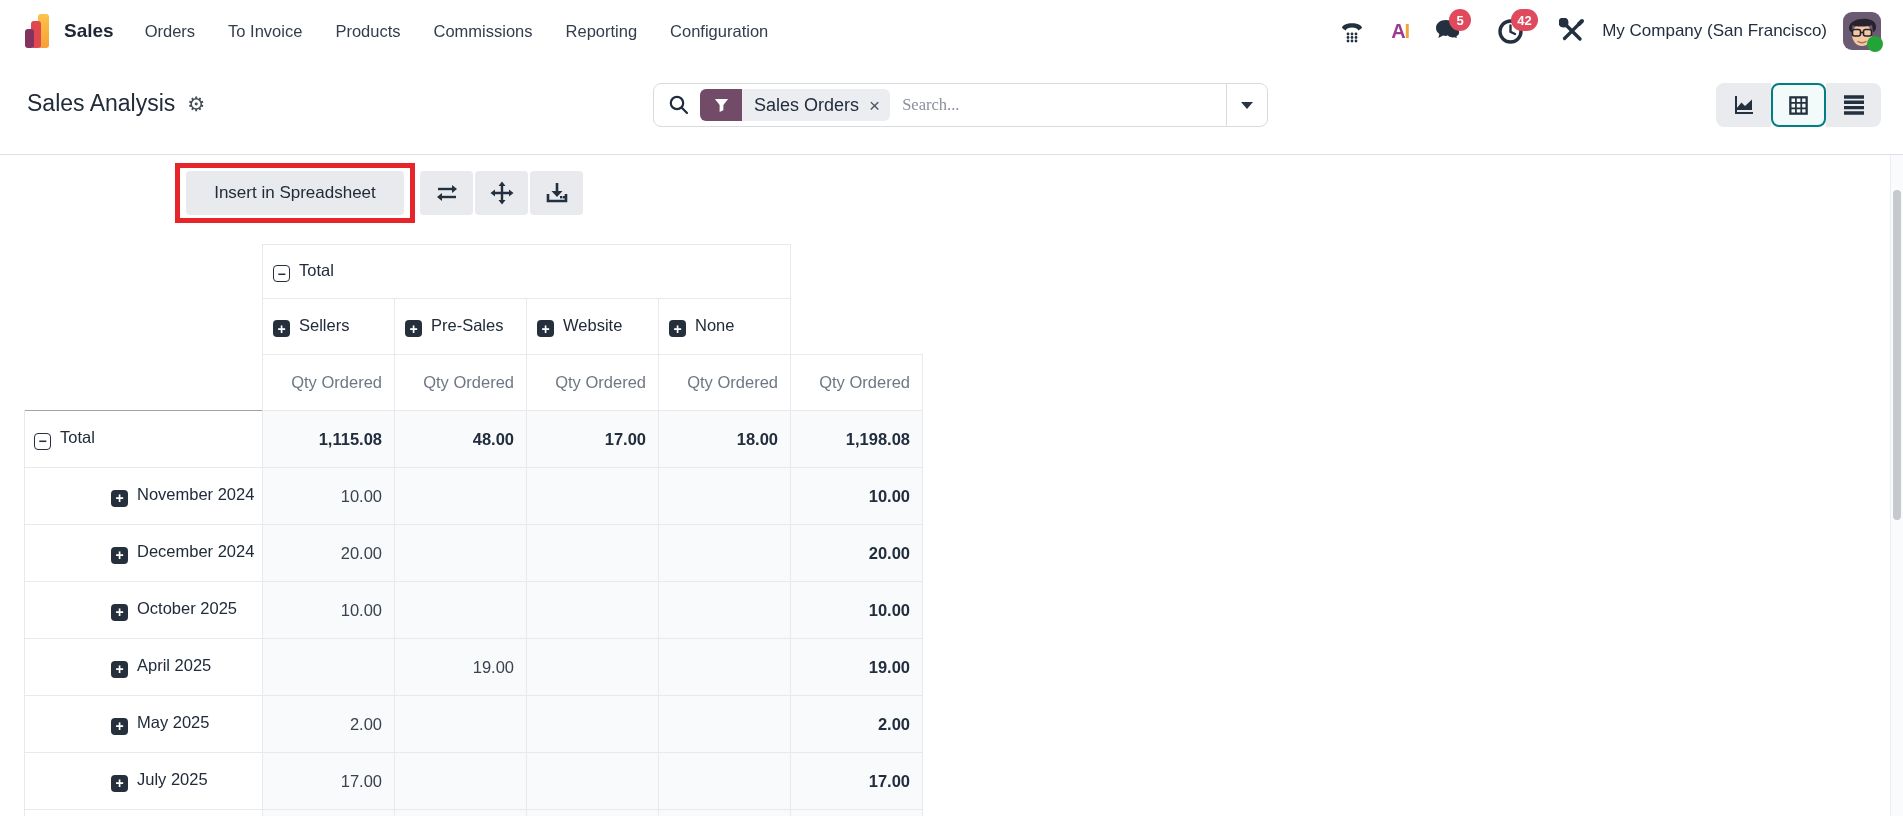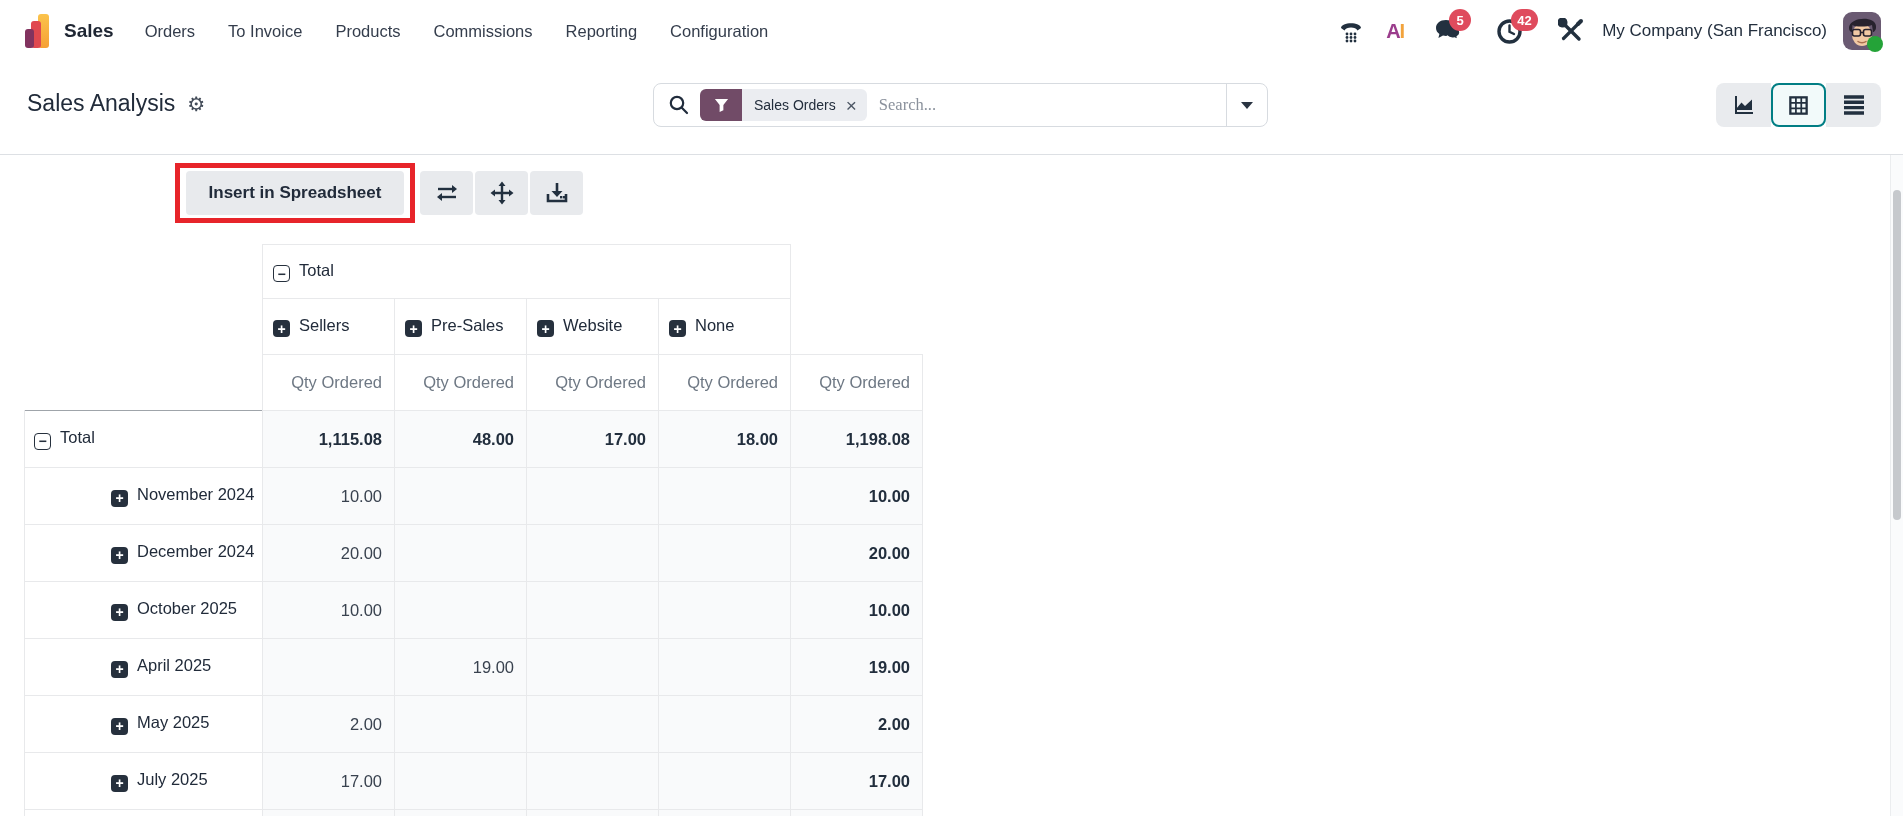--- a/index.html
+++ b/index.html
@@ -13,21 +13,21 @@
   .brand { display:flex; align-items:center; cursor:pointer; }
   .logo { display:flex; align-items:flex-end; height:34px; }
   .logo i { display:block; border-radius:3px; }
   .logo .b1 { width:9px; height:19px; background:#82335f; margin-right:-3px; z-index:3; }
   .logo .b2 { width:10px; height:27px; background:#e0484f; margin-right:-3px; z-index:2; }
   .logo .b3 { width:11px; height:34px; background:linear-gradient(#fbc34b,#f6a035); z-index:1; }
   .app-name { margin-left:15px; font-size:19px; font-weight:700; color:#1f2633; }
   .menu { display:flex; margin-left:31px; gap:33px; }
   .menu-item { font-size:16.5px; color:#343d4c; padding:6px 0; cursor:pointer; white-space:nowrap; }
   .nav-right { margin-left:auto; display:flex; align-items:center; }
-  .nav-ico { position:relative; display:flex; align-items:center; 
+  .nav-ico { position:relative; display:flex; align-items:center; justify-content:center;
              width:28px; height:30px; margin-left:20px; cursor:pointer; }
   .nav-ico svg { display:block; }
   .badge { position:absolute; top:-7px; left:15px; min-width:22px; height:22px; padding:0 6px;
            background:#df4b5d; border-radius:11px; color:#fff; font-size:13px; font-weight:700;
            display:flex; align-items:center; justify-content:center; }
   .with-badge { margin-right:14px; }
   .ai-txt { font-size:20px; font-weight:800; letter-spacing:-1px; }
   .ai-txt .a { color:#9b3d8c; } .ai-txt .i { color:#f2a33c; }
   .company { margin-left:16px; font-size:17px; color:#232f3e; cursor:pointer; white-space:nowrap; }
   .avatar-wrap { position:relative; margin-left:16px; width:38px; height:38px; cursor:pointer; }
@@ -41,21 +41,21 @@
   .breadcrumb { position:absolute; left:27px; top:28px; display:flex; align-items:center; }
   .page-title { font-size:23px; font-weight:500; color:#212b3a; }
   .gear { margin-left:12px; font-size:20px; color:#434c59; cursor:pointer; line-height:1; }
   .searchbar { position:absolute; left:653px; top:21px; width:615px; height:44px;
                border:1px solid #d7dbe0; border-radius:8px; background:#fff;
                display:flex; align-items:center; }
   .mag { margin:0 10px 0 14px; display:flex; }
   .facet { display:flex; align-items:stretch; height:32px; border-radius:6px; overflow:hidden; cursor:default; }
   .facet-funnel { width:42px; background:#714B67; display:flex; align-items:center; justify-content:center; }
   .facet-body { background:#ebedf1; display:flex; align-items:center; padding:0 10px 0 12px; }
-  .facet-label { font-size:14px; color:#222d3c; }
+  .facet-label { font-size:18px; color:#222d3c; }
   .facet-close { margin-left:10px; font-size:19px; color:#4c5664; cursor:pointer; line-height:1; }
   .search-input { flex:1; border:none; outline:none; margin-left:12px; font-size:16.5px;
                   color:#222d3c; font-family:Liberation Serif, serif; background:transparent; }
   .search-input::placeholder { color:#8a919c; }
   .search-caret { width:41px; align-self:stretch; border-left:1px solid #d7dbe0;
                   display:flex; align-items:center; justify-content:center; cursor:pointer; }
   .tri-down { width:0; height:0; border-left:6px solid transparent; border-right:6px solid transparent;
               border-top:7px solid #2a3442; }
   .view-switcher { position:absolute; left:1716px; top:21px; height:44px; display:flex; }
   .view-btn { width:55px; height:44px; background:#e9ebee; display:flex; align-items:center;
@@ -69,21 +69,21 @@
   .btn-measures { position:absolute; left:23px; top:16px; width:144px; height:44px;
                   background:#714B67; border:none; border-radius:6px; color:#fff;
                   font-size:17px; font-weight:600; font-family:"Liberation Sans",sans-serif;
                   display:flex; align-items:center; justify-content:center; gap:10px; cursor:pointer; }
   .btn-measures .tri { width:0; height:0; border-left:6px solid transparent;
                        border-right:6px solid transparent; border-top:7px solid #fff; }
   .red-callout { position:absolute; left:175px; top:8px; width:240px; height:60px;
                  border:5px solid #e7242a; display:flex; align-items:center; justify-content:center;
                  pointer-events:none; z-index:5; }
   .btn-insert { width:218px; height:44px; background:#e8eaed; border:none; border-radius:4px;
-                font-size:17px; font-weight:700; color:#212b3a; cursor:pointer; pointer-events:auto;
+                font-size:17px; font-weight:400; color:#212b3a; cursor:pointer; pointer-events:auto;
                 font-family:"Liberation Sans",sans-serif; }
   .icon-group { position:absolute; left:420px; top:16px; display:flex; gap:2px; }
   .icon-btn { width:53px; height:44px; background:#e8eaed; border:none; border-radius:4px;
               display:flex; align-items:center; justify-content:center; cursor:pointer; }
 
   
   table.pivot { position:absolute; left:24px; top:89px; border-collapse:collapse; table-layout:fixed; }
   .pivot col.c0 { width:238px; } .pivot col.cn { width:132px; }
   .pivot th, .pivot td { border:1px solid #e8e9eb; font-size:16.5px; font-weight:400;
                          color:#39424f; vertical-align:middle; }

